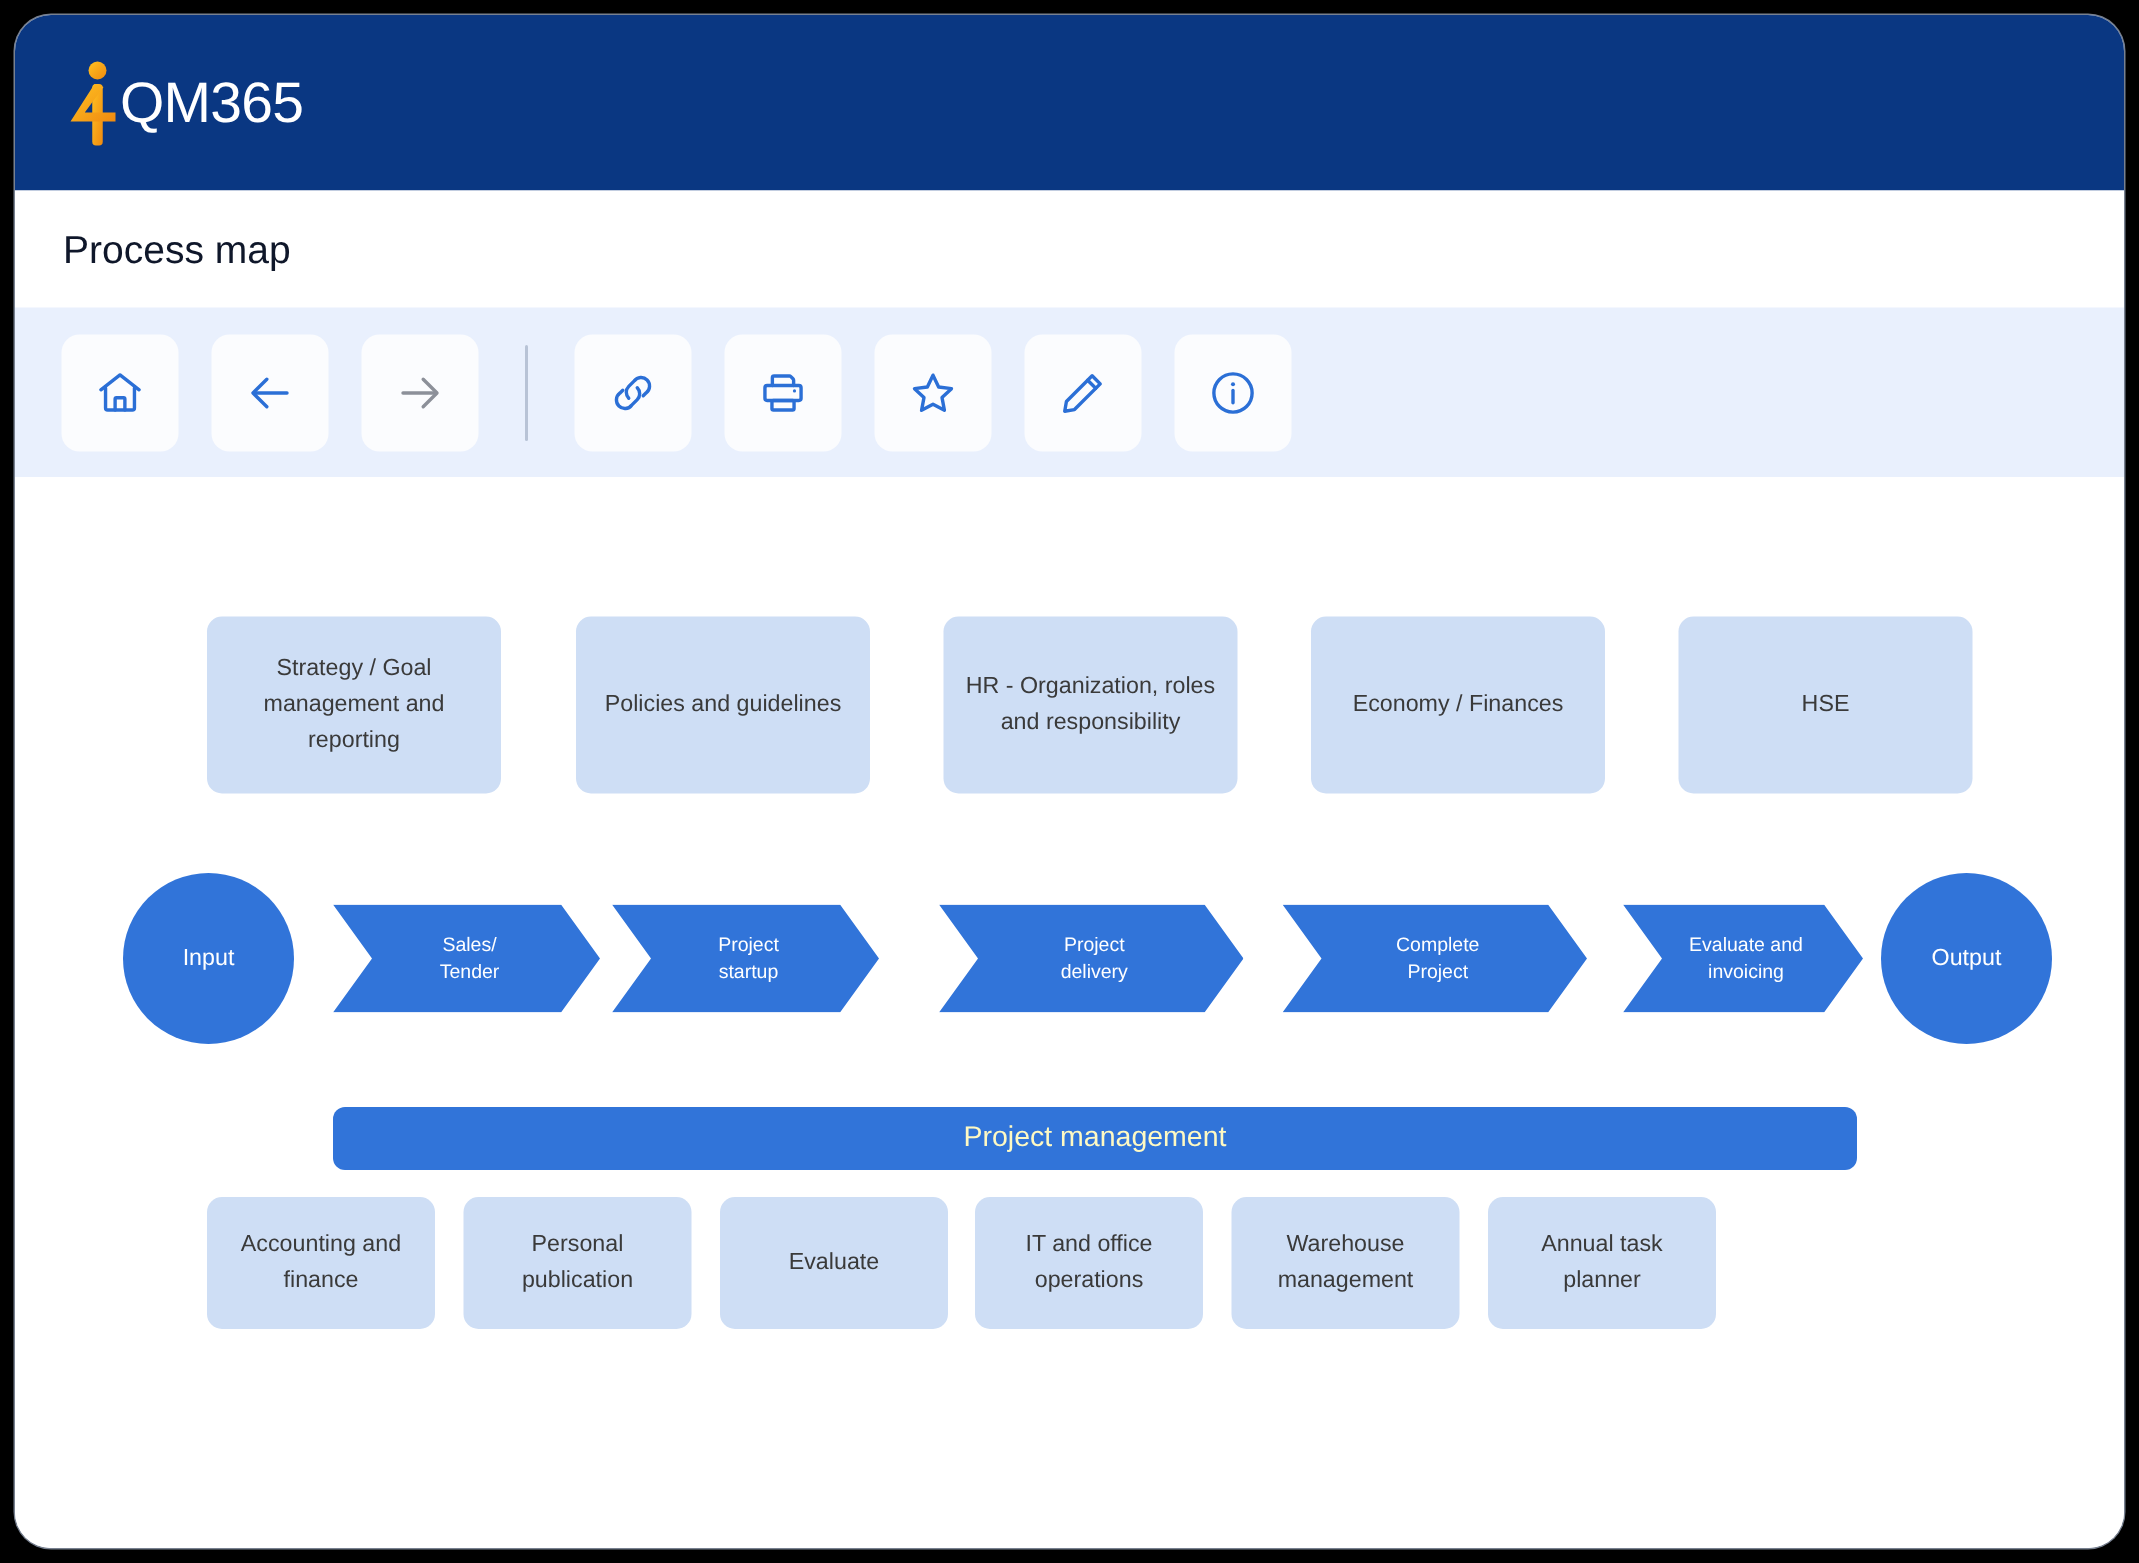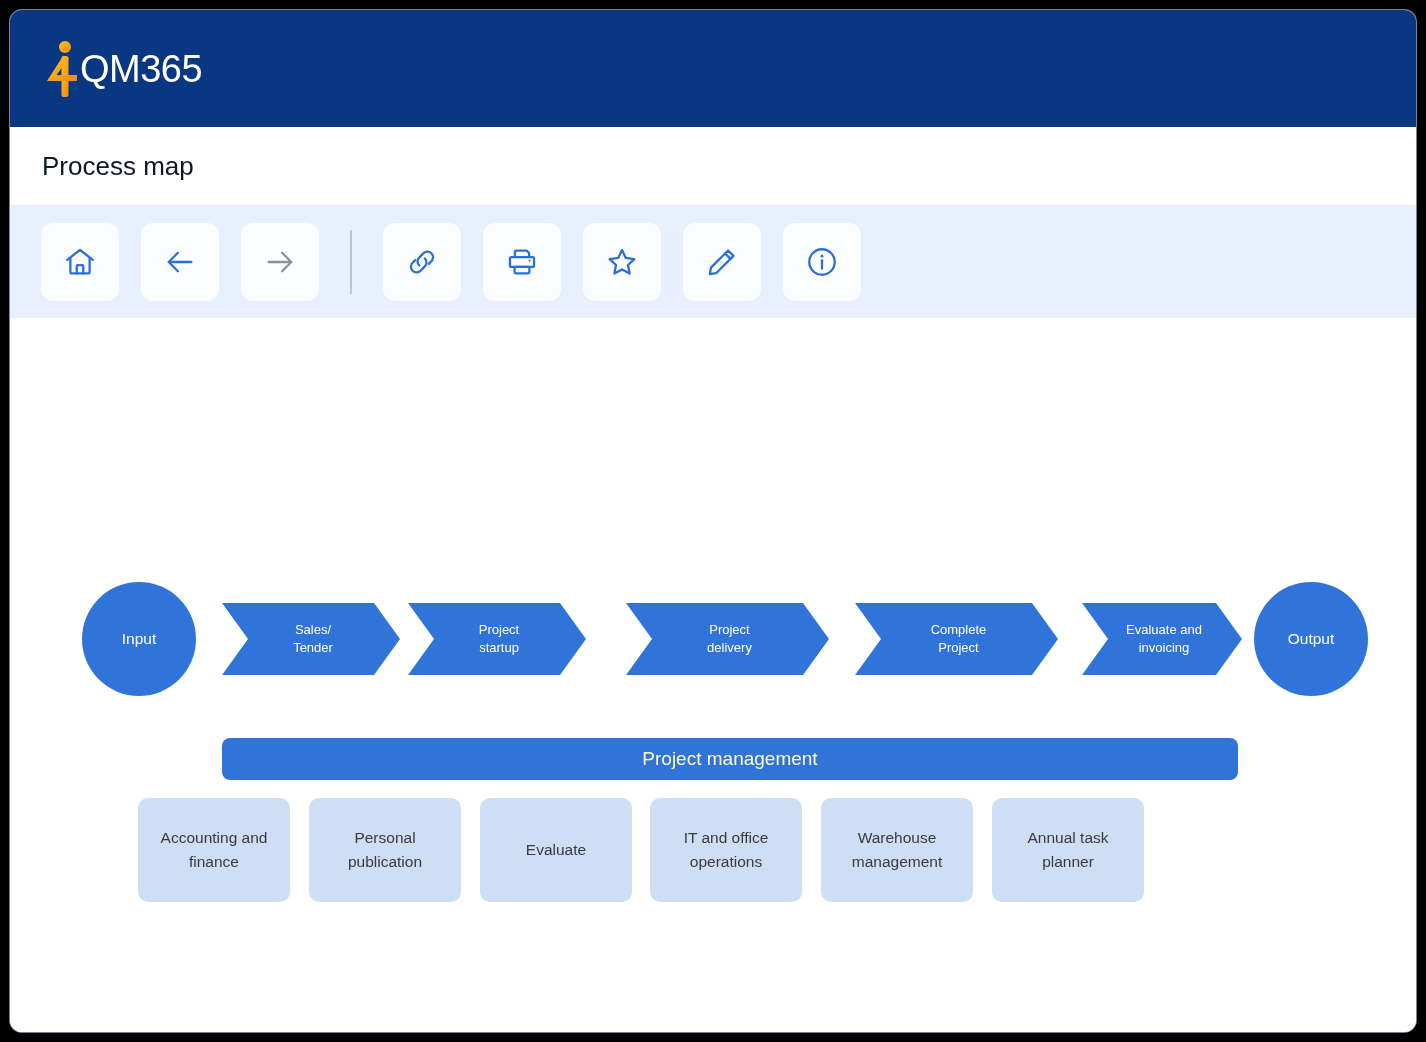--- a/index.html
+++ b/index.html
@@ -11,21 +11,21 @@
     overflow: hidden;
   }
 
   .window {
     position: absolute;
     left: 10px;
     top: 10px;
     width: 1406px;
     height: 1022px;
     background: #ffffff;
-    border-radius: 12px;
+    border-radius: 24px;
     overflow: hidden;
     box-shadow: 0 0 0 1px rgba(200,215,240,0.6);
   }
 
   
   .app-header {
     height: 117px;
     background: #0a3782;
     display: flex;
     align-items: center;
@@ -111,21 +111,21 @@
     justify-content: center;
     text-align: center;
     color: #3a3a3a;
     font-size: 15.5px;
     line-height: 1.55;
     padding: 6px 10px;
     cursor: pointer;
   }
 
   .row-top { top: 93px; height: 118px; }
-  .row-bottom { top: 480px; height: 104px; }
+  .row-bottom { top: 480px; height: 88px; }
 
   
   .flow {
     position: absolute;
     top: 258px;
     left: 0;
     width: 100%;
     height: 125px;
   }
   .endpoint {
@@ -281,20 +281,27 @@
           <circle cx="12" cy="12" r="9"></circle>
           <path d="M12 10.8 V16.6"></path>
           <circle cx="12" cy="7.9" r="0.95" fill="#2b6fd6" stroke="none"></circle>
         </svg>
       </span>
     </div>
   </div>
 
   <div class="canvas">
 
+    <div class="row row-top" id="row-top">
+        <div class="support-box" style="position: absolute; left: 128px; width: 196px; height: 100%;">Strategy / Goal management and reporting</div>
+        <div class="support-box" style="position: absolute; left: 374px; width: 196px; height: 100%;">Policies and guidelines</div>
+        <div class="support-box" style="position: absolute; left: 619px; width: 196px; height: 100%;">HR - Organization, roles and responsibility</div>
+        <div class="support-box" style="position: absolute; left: 864px; width: 196px; height: 100%;">Economy / Finances</div>
+        <div class="support-box" style="position: absolute; left: 1109px; width: 196px; height: 100%;">HSE</div>
+      </div>
 
     <div class="flow" id="flow-row">
       <div class="endpoint ep-input">Input</div>
       <div class="endpoint ep-output">Output</div>
     <div class="chev" style="left: 212px; width: 178px;">
           <span>
             <div>Sales/</div>
             <div>Tender</div>
           </span>
         </div>

